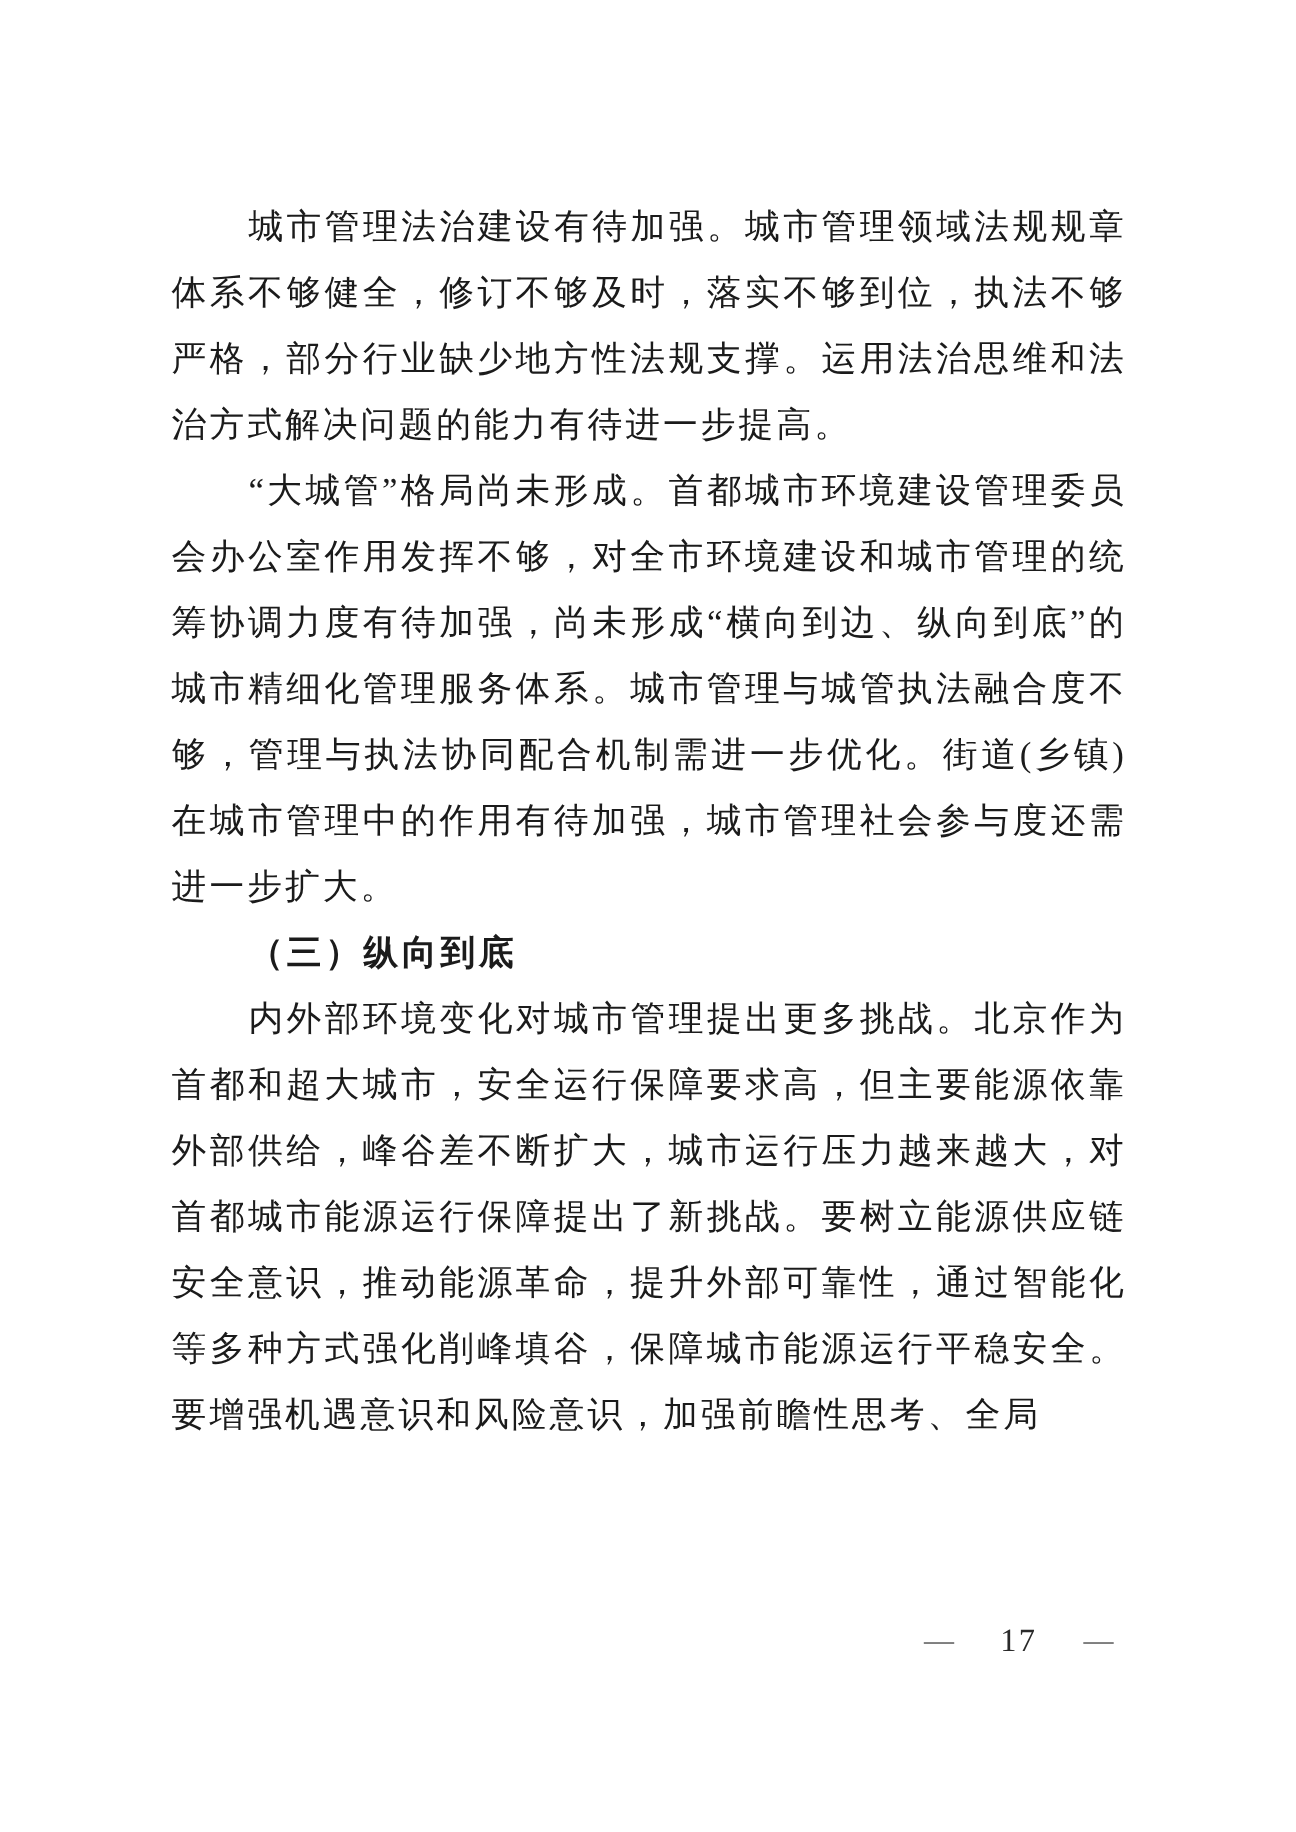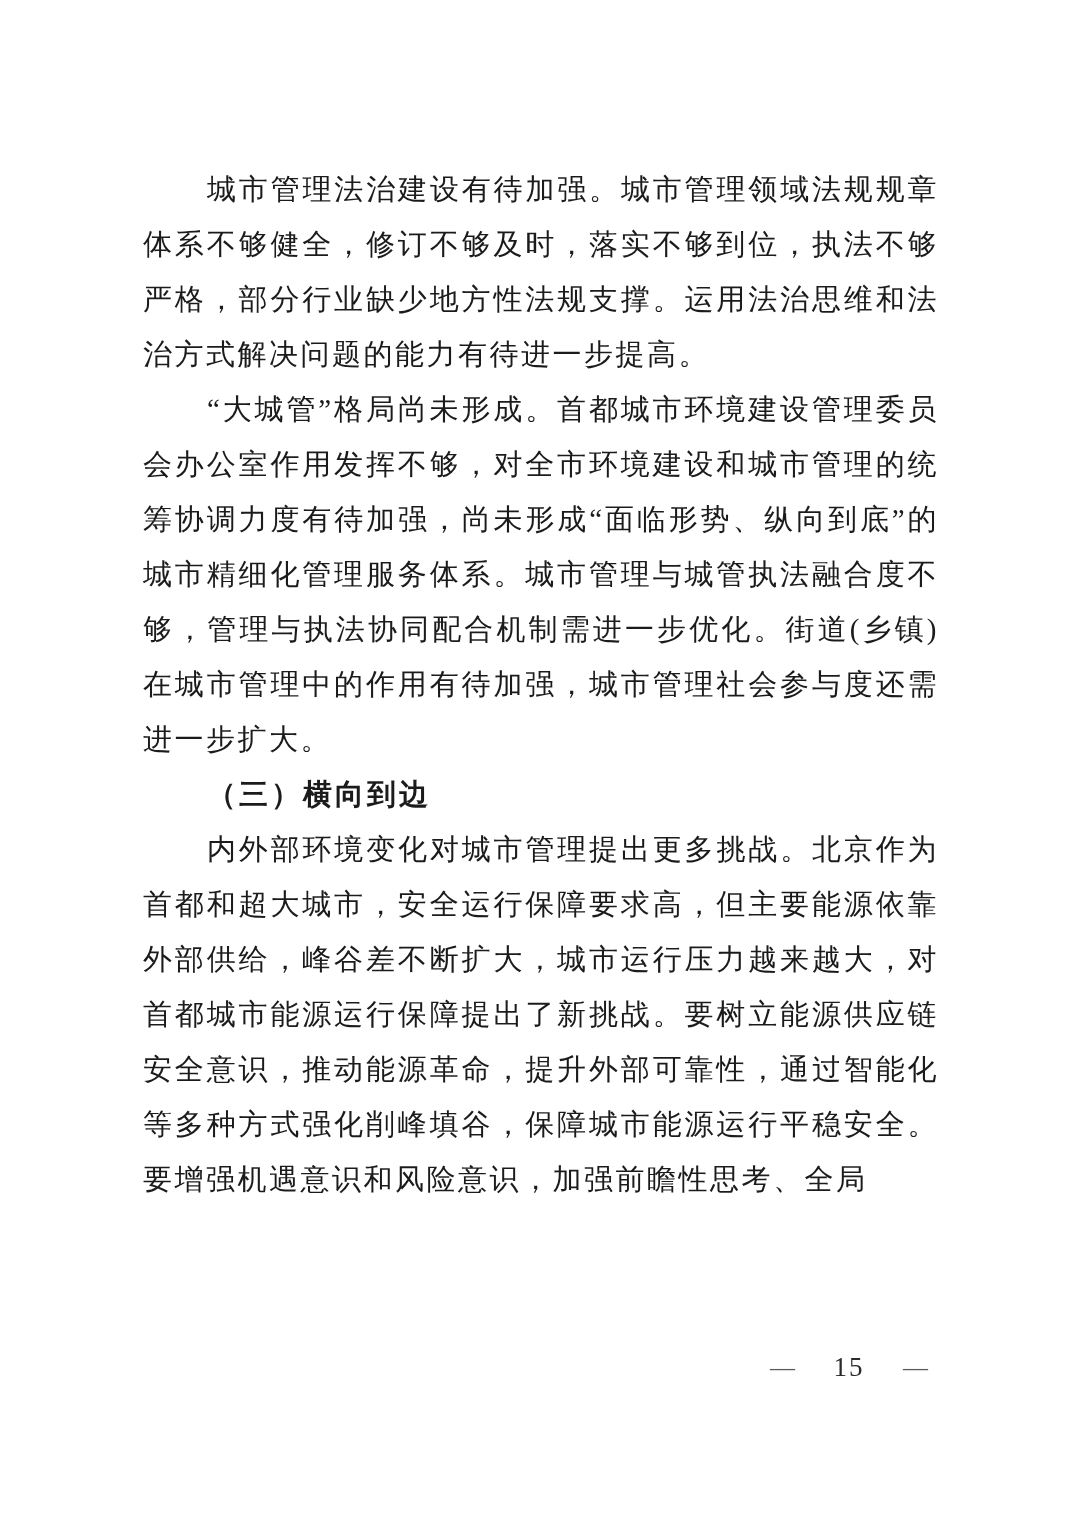--- a/index.html
+++ b/index.html
@@ -56,24 +56,24 @@
     letter-spacing: 2px;
   }
 </style>
 </head>
 <body>
 
 <div class="page">
 
   <div class="text-block">
     <p class="para">城市管理法治建设有待加强。城市管理领域法规规章体系不够健全，修订不够及时，落实不够到位，执法不够严格，部分行业缺少地方性法规支撑。运用法治思维和法治方式解决问题的能力有待进一步提高。</p>
-    <p class="para">“大城管”格局尚未形成。首都城市环境建设管理委员会办公室作用发挥不够，对全市环境建设和城市管理的统筹协调力度有待加强，尚未形成“面临形势、纵向到底”的城市精细化管理服务体系。城市管理与城管执法融合度不够，管理与执法协同配合机制需进一步优化。街道(乡镇)在城市管理中的作用有待加强，城市管理社会参与度还需进一步扩大。</p>
-    <p class="para heading">（三）横向到边</p>
+    <p class="para">“大城管”格局尚未形成。首都城市环境建设管理委员会办公室作用发挥不够，对全市环境建设和城市管理的统筹协调力度有待加强，尚未形成“横向到边、纵向到底”的城市精细化管理服务体系。城市管理与城管执法融合度不够，管理与执法协同配合机制需进一步优化。街道(乡镇)在城市管理中的作用有待加强，城市管理社会参与度还需进一步扩大。</p>
+    <p class="para heading">（三）纵向到底</p>
     <p class="para">内外部环境变化对城市管理提出更多挑战。北京作为首都和超大城市，安全运行保障要求高，但主要能源依靠外部供给，峰谷差不断扩大，城市运行压力越来越大，对首都城市能源运行保障提出了新挑战。要树立能源供应链安全意识，推动能源革命，提升外部可靠性，通过智能化等多种方式强化削峰填谷，保障城市能源运行平稳安全。要增强机遇意识和风险意识，加强前瞻性思考、全局</p>
   </div>
 
   <div class="footer">
     <span class="dash">—</span>
-    <span class="num">15</span>
+    <span class="num">17</span>
     <span class="dash">—</span>
   </div>
 
 </div>
 
 </body></html>

